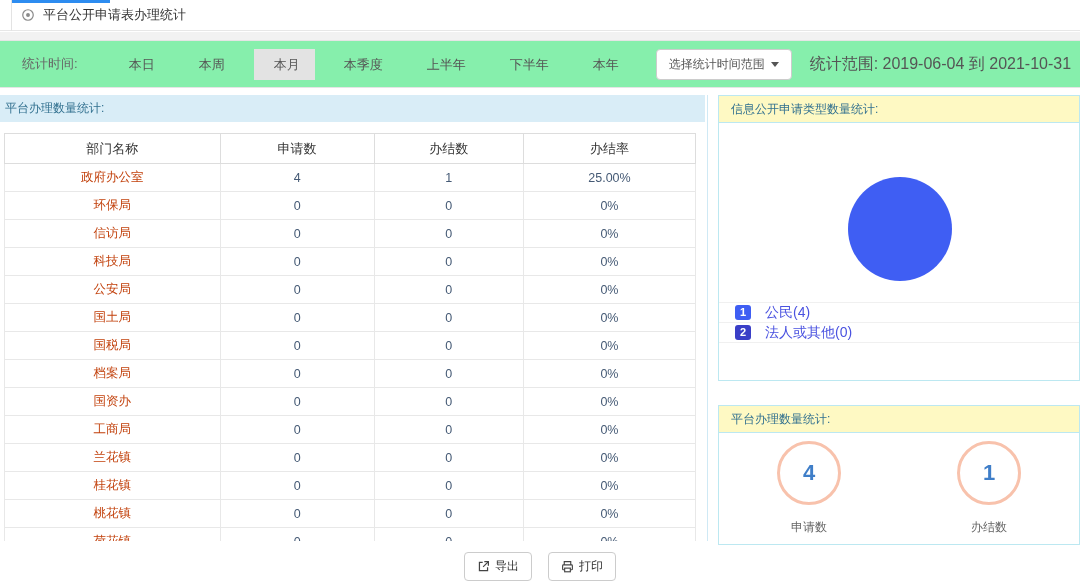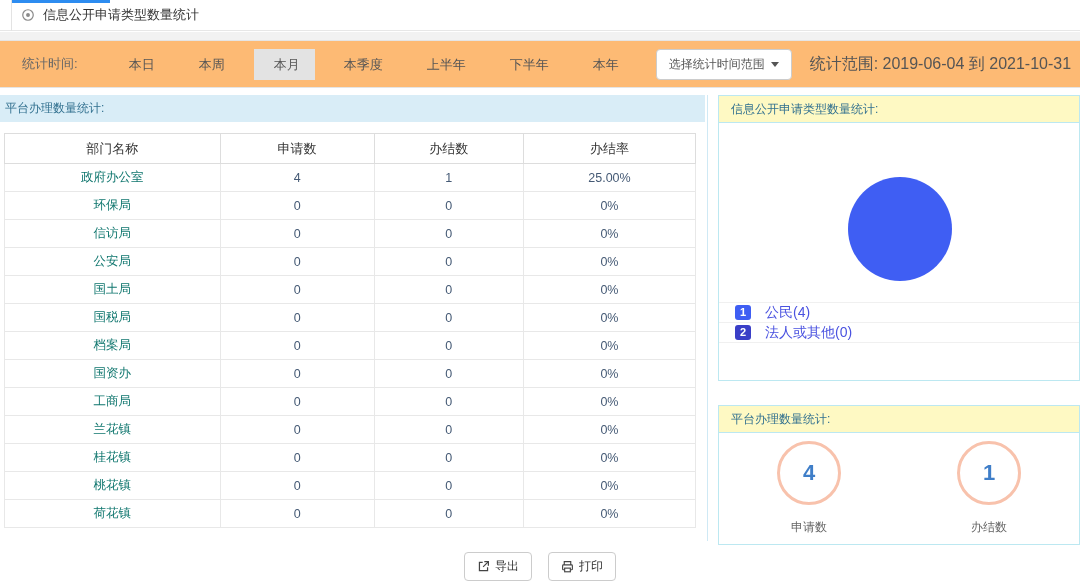--- a/index.html
+++ b/index.html
@@ -10,40 +10,40 @@
   .titlebar { position:absolute; left:0; top:0; width:1080px; height:31px;
     background:#fff; border-bottom:1px solid #e7e7e7; }
   .tab-accent { position:absolute; left:11px; top:0; width:99px; height:3px; background:#2d8cf0; }
   .tab-sep { position:absolute; left:11px; top:0; width:1px; height:31px; background:#e3e3e3; }
   .eye-icon { position:absolute; left:21px; top:8px; width:14px; height:14px; color:#8a8a8a; }
   .page-title { position:absolute; left:43px; top:0; line-height:30px; font-size:13px; color:#333; }
 
   
   .spacer { position:absolute; left:0; top:32px; width:1080px; height:8px; background:#f2f2f2; }
   .toolbar { position:absolute; left:0; top:40px; width:1080px; height:48px;
-    background:#fdba74; border-top:1px solid #e5e5e5; border-bottom:1px solid #e5e5e5;
+    background:#86efac; border-top:1px solid #e5e5e5; border-bottom:1px solid #e5e5e5;
     display:flex; align-items:center; padding-left:22px; }
   .tb-label { font-size:13px; color:#666; margin-right:36px; }
   .filter-item { font-size:13px; color:#555; margin-right:14px; padding:8px 15px; cursor:pointer; white-space:nowrap; }
   .filter-item.active { background:#e3e3e3;padding-left:20px; }
   .range-btn { margin-left:8px; background:#fff; border:1px solid #ccc; border-radius:4px;
     font-size:12px; color:#555; padding:6px 12px; display:inline-flex; align-items:center; gap:6px; cursor:pointer; }
   .caret { display:inline-block; width:0; height:0; border-left:4px solid transparent;
     border-right:4px solid transparent; border-top:5px solid #555; }
   .range-text { font-size:16px; color:#555; margin-left:18px; white-space:nowrap; }
 
   
   .left-header { position:absolute; left:0; top:95px; width:705px; height:27px;
     background:#d9edf7; color:#31708f; font-size:12px; line-height:27px; padding-left:5px; }
   .left-vline { position:absolute; left:707px; top:95px; width:1px; height:446px; background:#cfe9f5; }
   .table-wrap { position:absolute; left:4px; top:133px; width:692px; height:408px; overflow:hidden; }
   table { width:100%; border-collapse:collapse; table-layout:fixed; }
   th { height:30px; border:1px solid #ddd; font-size:13px; color:#333; font-weight:normal; text-align:center; background:#fff; }
   td { height:28px; border:1px solid #e8e8e8; font-size:12.5px; text-align:center; color:#455a75; }
-  td .dept { color:#0f766e; text-decoration:none; cursor:pointer;text-align:right; }
+  td .dept { color:#c2410c; text-decoration:none; cursor:pointer;text-align:right; }
 
   
   .panel { position:absolute; left:718px; width:362px; border:1px solid #bce8f1; background:#fff; }
   .panel-a { top:95px; height:286px; }
   .panel-b { top:405px; height:140px; }
   .panel-header { height:27px; background:#fef9c3; color:#31708f; font-size:12px;
     line-height:27px; padding-left:12px; border-bottom:1px solid #bce8f1; }
   .pie { position:absolute; left:129px; top:81px; width:104px; height:104px; border-radius:50%; background:#3f5ef3; }
   .legend { position:absolute; left:0; top:206px; width:100%; border-top:1px solid #f0f0f0; }
   .legend-row { display:flex; align-items:center; height:20px; padding-left:16px;
@@ -68,21 +68,21 @@
 </head>
 <body>
 
 <div class="titlebar">
   <div class="tab-accent"></div>
   <div class="tab-sep"></div>
   <svg class="eye-icon" viewBox="0 0 16 16" fill="none" stroke="currentColor" stroke-width="1.4">
     <circle cx="8" cy="8" r="6"></circle>
       <circle cx="8" cy="8" r="2.2" fill="currentColor" stroke="none"></circle>
   </svg>
-  <span class="page-title">信息公开申请类型数量统计</span>
+  <span class="page-title">平台公开申请表办理统计</span>
 </div>
 
 <div class="spacer"></div>
 
 <div class="toolbar">
   <span class="tb-label">统计时间:</span>
   <span id="filters"><span class="filter-item">本日</span><span class="filter-item">本周</span><span class="filter-item active">本月</span><span class="filter-item">本季度</span><span class="filter-item">上半年</span><span class="filter-item">下半年</span><span class="filter-item">本年</span></span>
   <button class="range-btn">
     <span>选择统计时间范围</span>
     <span class="caret"></span>
@@ -122,20 +122,26 @@
     <td>0</td>
     <td>0%</td>
   </tr>
         <tr>
     <td><a class="dept">信访局</a></td>
     <td>0</td>
     <td>0</td>
     <td>0%</td>
   </tr>
         <tr>
+    <td><a class="dept">科技局</a></td>
+    <td>0</td>
+    <td>0</td>
+    <td>0%</td>
+  </tr>
+        <tr>
     <td><a class="dept">公安局</a></td>
     <td>0</td>
     <td>0</td>
     <td>0%</td>
   </tr>
         <tr>
     <td><a class="dept">国土局</a></td>
     <td>0</td>
     <td>0</td>
     <td>0%</td>

